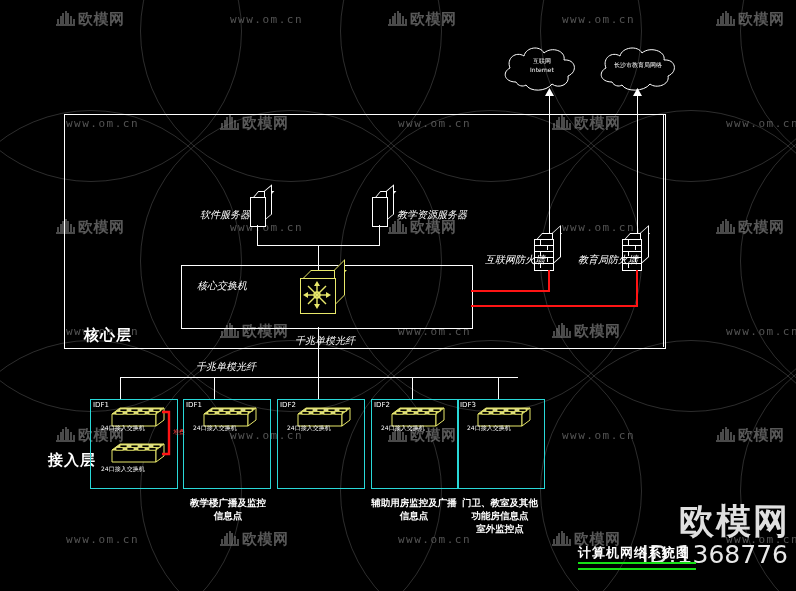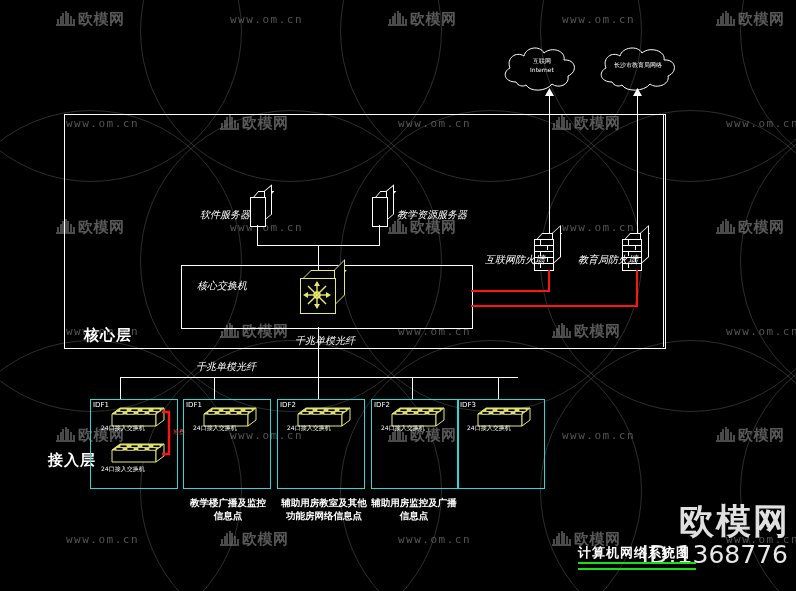--- a/index.html
+++ b/index.html
@@ -543,24 +543,20 @@
           <rect x="42" y="3" width="7" height="2.6"></rect>
             <rect x="53" y="3" width="7" height="2.6"></rect>
           <rect x="16" y="5.6" width="7" height="2.6"></rect>
             <rect x="27" y="5.6" width="7" height="2.6"></rect>
           <rect x="38" y="5.6" width="7" height="2.6"></rect>
             <rect x="49" y="5.6" width="7" height="2.6"></rect>
         </g>
       </svg>
     </div>
     <div class="lbl tiny" style="left:287px;top:425px;">24口接入交换机</div>
-    <div class="lbl bot" style="left:262px;top:497px;width:124px;">
-      <span>辅助用房教室及其他</span><br>
-      <span>功能房网络信息点</span>
-    </div>
 
     <div class="frame cyan" style="left:371px;top:399px;width:86px;height:88px;"></div>
     <div class="lbl tiny" style="left:374px;top:401px;font-size:7px;">IDF2</div>
     <div class="sw" style="left:380px;top:406px;">
       <svg width="68" height="28" viewBox="0 0 68 28">
         <path d="M12 8 L56 8 L64 2 L20 2 Z" fill="#d8d890" stroke="#e8e86a" stroke-width="1"></path>
         <path d="M12 8 L56 8 L56 20 L12 20 Z" fill="#000" stroke="#e8e86a" stroke-width="1"></path>
         <path d="M56 8 L64 2 L64 14 L56 20 Z" fill="#000" stroke="#e8e86a" stroke-width="1"></path>
         <g fill="#000" stroke="#e8e86a" stroke-width=".8">
           <rect x="20" y="3" width="7" height="2.6"></rect>
@@ -593,20 +589,25 @@
           <rect x="42" y="3" width="7" height="2.6"></rect>
             <rect x="53" y="3" width="7" height="2.6"></rect>
           <rect x="16" y="5.6" width="7" height="2.6"></rect>
             <rect x="27" y="5.6" width="7" height="2.6"></rect>
           <rect x="38" y="5.6" width="7" height="2.6"></rect>
             <rect x="49" y="5.6" width="7" height="2.6"></rect>
         </g>
       </svg>
     </div>
     <div class="lbl tiny" style="left:467px;top:425px;">24口接入交换机</div>
+    <div class="lbl bot" style="left:443px;top:497px;width:114px;">
+      <span>门卫、教室及其他</span><br>
+      <span>功能房信息点</span><br>
+      <span>室外监控点</span>
+    </div>
 
   </div>
 
   <div id="title">计算机网络系统图</div>
   <div class="title-rule" style="left:578px;top:562px;width:118px;"></div>
   <div class="title-rule" style="left:578px;top:568px;width:118px;"></div>
 
   <div id="wm-big">欧模网</div>
   <div id="wm-id">ID:1368776</div>
 

